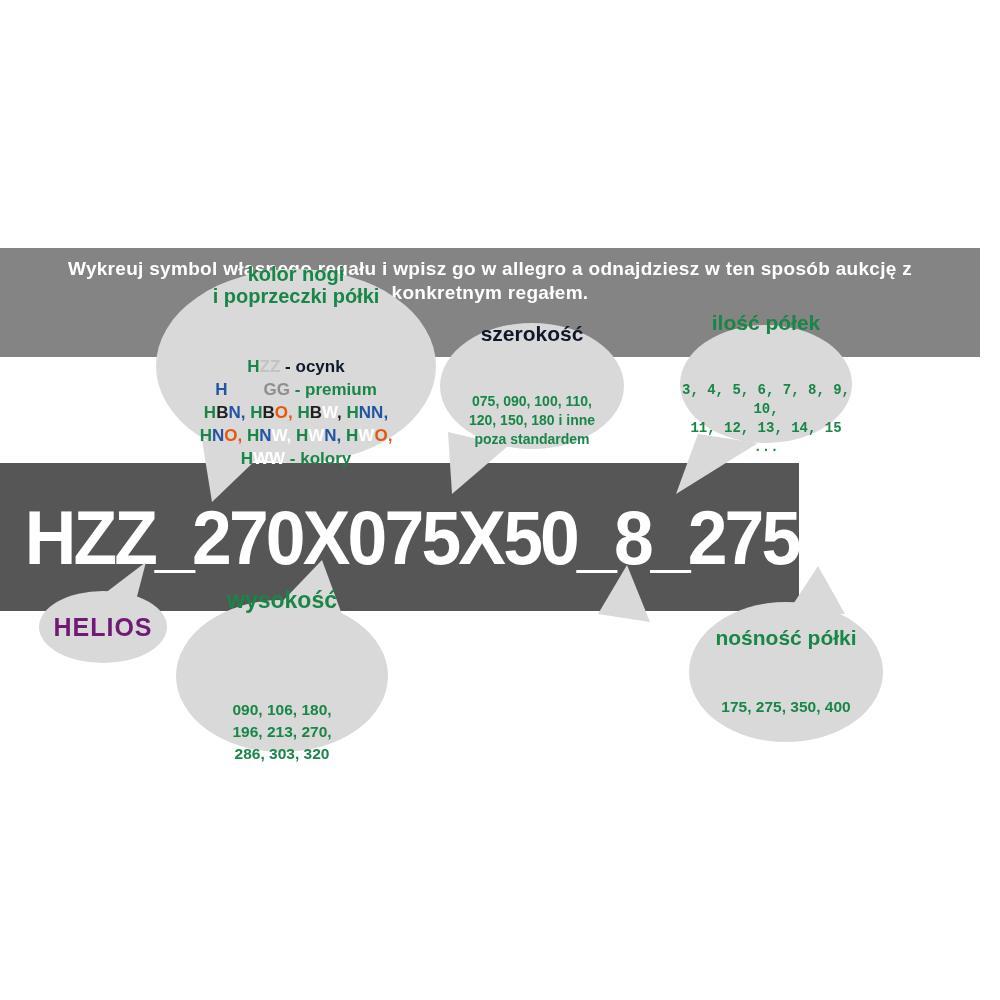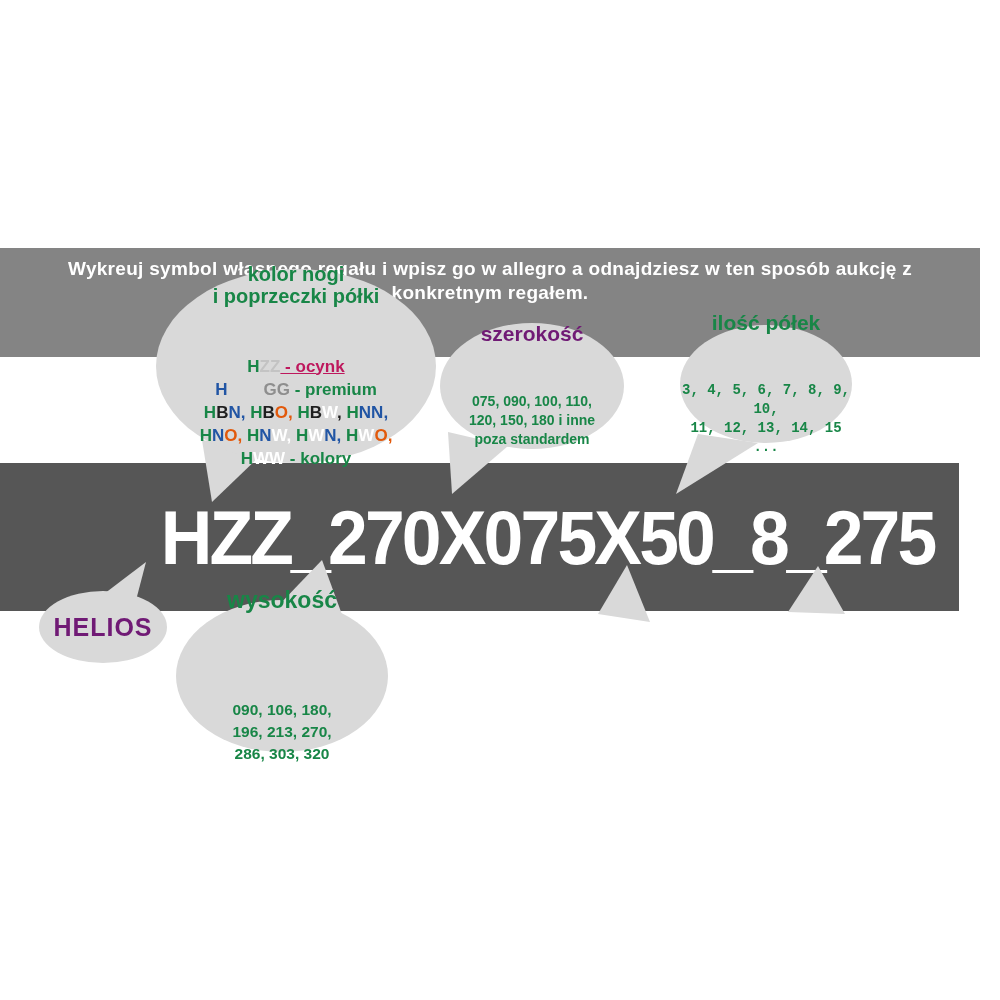--- a/index.html
+++ b/index.html
@@ -7,22 +7,22 @@
     position:relative;width:1000px;height:1000px;background:#ffffff;
     font-family:"Liberation Sans",sans-serif;overflow:hidden;
   }
   .band-top{
     position:absolute;left:0;top:248px;width:980px;height:109px;
     background:#848484;color:#ffffff;text-align:center;
     font-weight:bold;font-size:19px;line-height:24px;letter-spacing:.3px;
     padding-top:9px;box-sizing:border-box;
   }
   .band-dark{
-    position:absolute;left:0;top:463px;width:959px;height:148px;
-    background:#565656;display:flex;align-items:center;justify-content:flex-end;
+    position:absolute;left:0;top:463px;width:799px;height:148px;
+    background:#565656;display:flex;align-items:center;justify-content:flex-start;
   }
   .code{
     color:#ffffff;font-weight:bold;font-size:76px;letter-spacing:-3px;
     transform:scaleX(.94);white-space:nowrap;
   }
   .tails{position:absolute;left:0;top:0;width:1000px;height:1000px;}
   .tails polygon{fill:#d9d9d9;}
   .bubble{
     position:absolute;background:#d9d9d9;border-radius:50%;
     display:flex;flex-direction:column;align-items:center;justify-content:center;
@@ -65,30 +65,30 @@
     <polygon points="598,614 627,565 650,622"></polygon>
     <polygon points="788,612 818,566 845,614"></polygon>
   </svg>
 
   <div class="bubble bubble-kolor">
     <div class="ttl" style="color: rgb(24, 134, 71);">
       <div>kolor nogi</div>
       <div>i poprzeczki półki</div>
     </div>
     <div class="codes">
-        <div><span style="color: rgb(24, 134, 71);">H</span><span style="color: rgb(195, 195, 195);">ZZ</span><span style="color: #be185d; text-decoration: underline;"> - ocynk</span></div>
+        <div><span style="color: rgb(24, 134, 71);">H</span><span style="color: rgb(195, 195, 195);">ZZ</span><span style="color: #0f172a;"> - ocynk</span></div>
         <div><span style="color: rgb(33, 85, 164);">H</span><span style="color: rgb(142, 142, 142); padding-left: 36px;">GG</span><span style="color: rgb(24, 134, 71);"> - premium</span></div>
         <div><span style="color: rgb(24, 134, 71);">H</span><span style="color: rgb(31, 31, 31);">B</span><span style="color: rgb(33, 85, 164);">N</span><span style="color: rgb(33, 85, 164);">, </span><span style="color: rgb(24, 134, 71);">H</span><span style="color: rgb(31, 31, 31);">B</span><span style="color: rgb(226, 89, 11);">O</span><span style="color: rgb(226, 89, 11);">, </span><span style="color: rgb(24, 134, 71);">H</span><span style="color: rgb(31, 31, 31);">B</span><span style="color: rgb(255, 255, 255);">W</span><span style="color: rgb(31, 31, 31);">, </span><span style="color: rgb(24, 134, 71);">H</span><span style="color: rgb(33, 85, 164);">NN</span><span style="color: rgb(33, 85, 164);">,</span></div>
         <div><span style="color: rgb(24, 134, 71);">H</span><span style="color: rgb(33, 85, 164);">N</span><span style="color: rgb(226, 89, 11);">O</span><span style="color: rgb(226, 89, 11);">, </span><span style="color: rgb(24, 134, 71);">H</span><span style="color: rgb(33, 85, 164);">N</span><span style="color: rgb(255, 255, 255);">W</span><span style="color: rgb(255, 255, 255);">, </span><span style="color: rgb(24, 134, 71);">H</span><span style="color: rgb(255, 255, 255);">W</span><span style="color: rgb(33, 85, 164);">N</span><span style="color: rgb(33, 85, 164);">, </span><span style="color: rgb(24, 134, 71);">H</span><span style="color: rgb(255, 255, 255);">W</span><span style="color: rgb(226, 89, 11);">O</span><span style="color: rgb(226, 89, 11);">,</span></div>
         <div><span style="color: rgb(24, 134, 71);">H</span><span style="color: rgb(255, 255, 255);">WW</span><span style="color: rgb(24, 134, 71);"> - kolory</span></div>
       </div>
   </div>
 
   <div class="bubble bubble-szerokosc">
-    <div class="ttl-sm" style="color: #701a75;">szerokość</div>
+    <div class="ttl-sm" style="color: #0f172a;">szerokość</div>
     <div class="lines-sm" style="color: rgb(24, 134, 71);">
         <div>075, 090, 100, 110,</div>
         <div>120, 150, 180  i inne</div>
         <div>poza standardem</div>
       </div>
   </div>
 
   <div class="bubble bubble-ilosc">
     <div class="ttl-sm" style="color: rgb(24, 134, 71);">ilość półek</div>
     <div class="lines-sm" style="color: rgb(24, 134, 71); font-family: Liberation Mono, monospace;">
@@ -104,14 +104,20 @@
   <div class="bubble bubble-wysokosc">
     <div class="ttl-md" style="color: rgb(24, 134, 71);">wysokość</div>
     <div class="lines-md" style="color: rgb(24, 134, 71); margin-top: 38px;">
         <div>090, 106, 180,</div>
         <div>196, 213, 270,</div>
         <div>286, 303, 320</div>
       </div>
   </div>
 
 
+  <div class="bubble bubble-nosnosc">
+    <div class="ttl-sm" style="color: rgb(24, 134, 71);">nośność półki</div>
+    <div class="lines-md" style="color: rgb(24, 134, 71);">
+        <div>175, 275, 350, 400</div>
+      </div>
+  </div>
 
 </div>
 
 </body></html>

